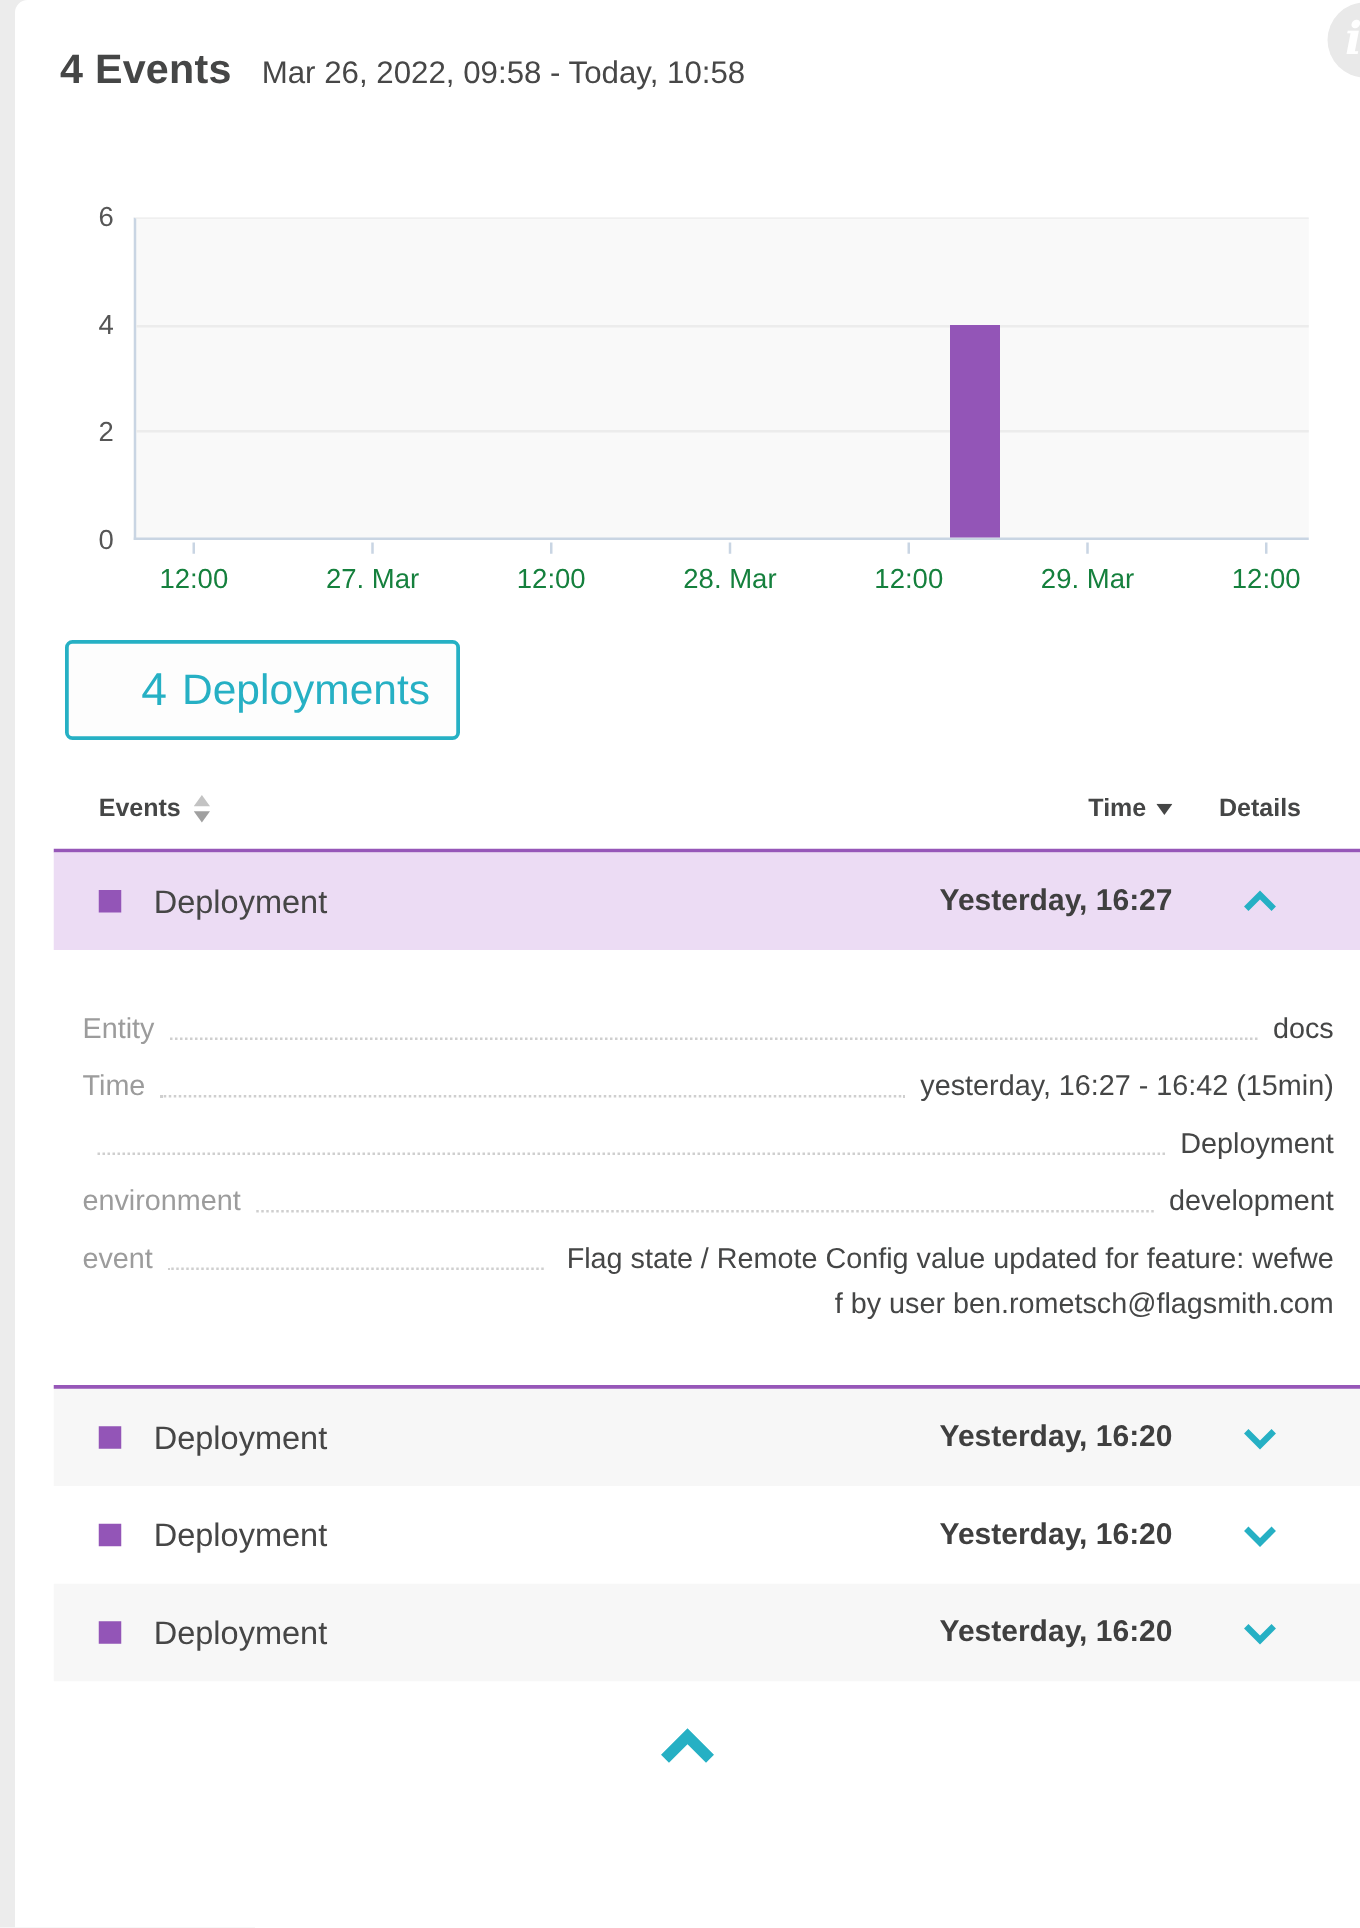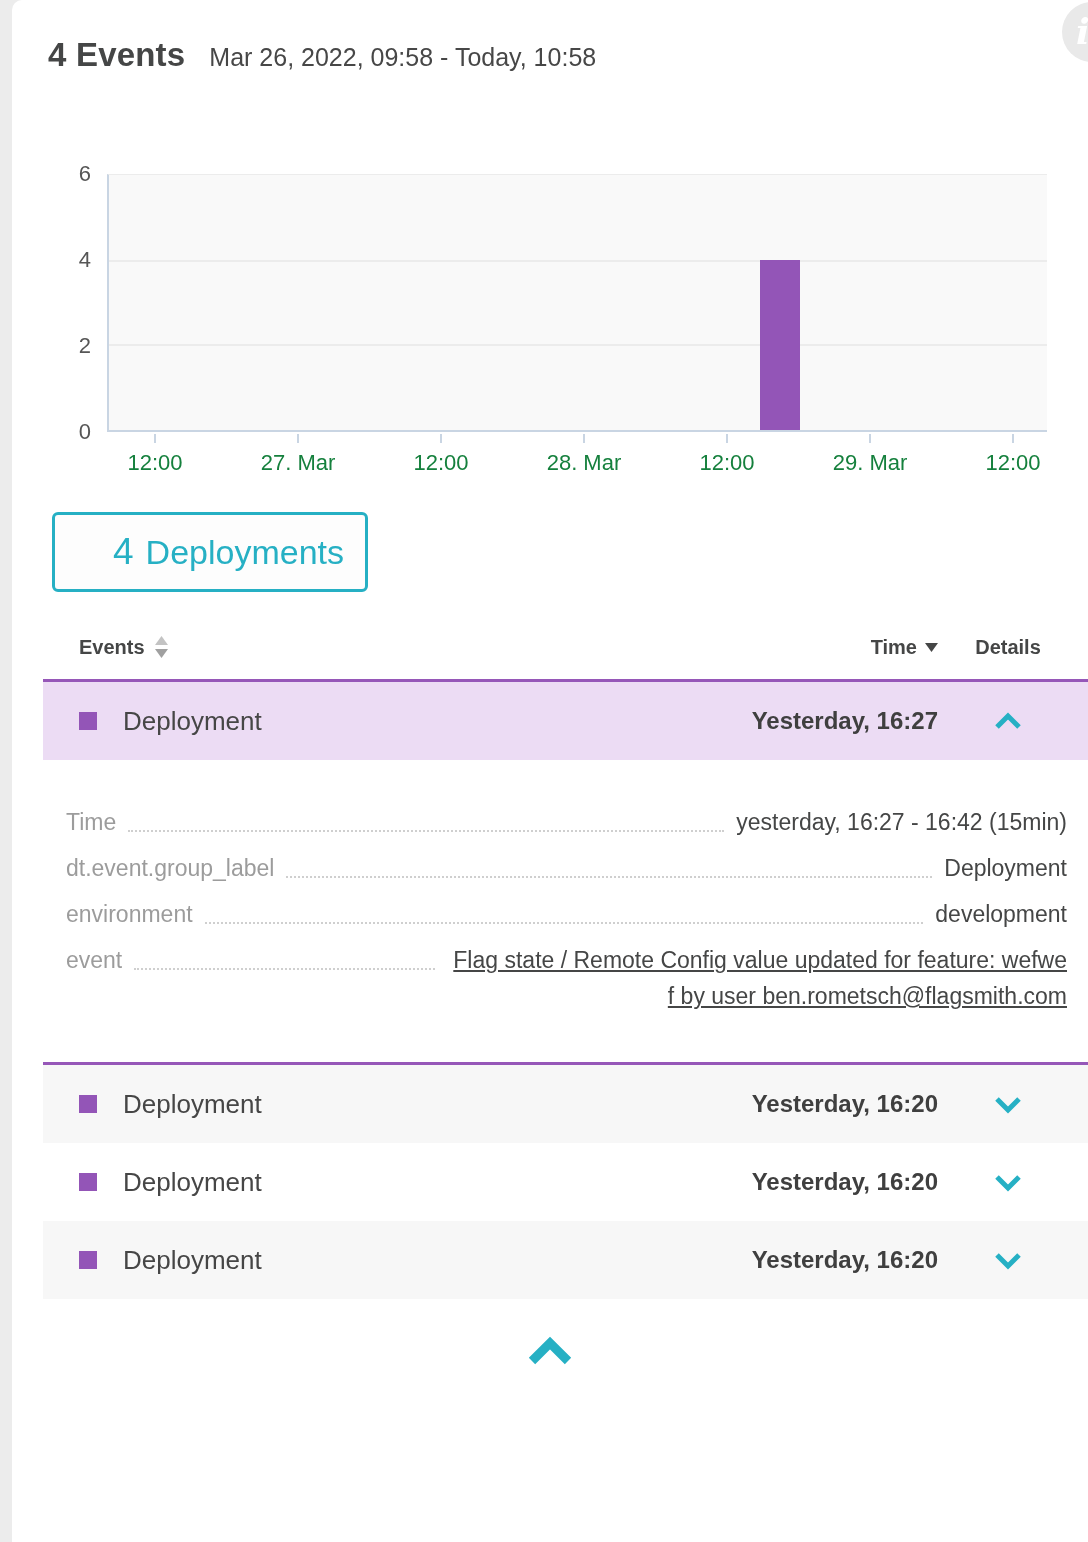--- a/index.html
+++ b/index.html
@@ -73,21 +73,21 @@
   .details-panel{background:#ffffff;padding:44px 21px 38px 23px;}
   .d-row{display:flex;align-items:flex-start;margin-bottom:10px;}
   .d-label{font-size:23px;line-height:36px;color:#9c9c9c;white-space:nowrap;}
   .d-leader{
     flex:1;border-bottom:2px dotted #cfcfcf;height:0;
     align-self:flex-start;margin:26px 12px 0 12px;
   }
   .d-value{
     font-size:23px;line-height:36px;color:#454646;text-align:right;white-space:nowrap;
   }
-  .d-value.multi{max-width:620px;white-space:normal;word-break:break-all;text-decoration:underline;}
+  .d-value.multi{max-width:620px;white-space:normal;word-break:break-all;}
   .bottom-chev{display:flex;justify-content:center;margin-top:36px;cursor:pointer;}
 </style>
 </head>
 <body>
 
 <div class="card">
 
   <div class="hdr">
     <span class="title">4 Events</span>
     <span class="timeframe">Mar 26, 2022, 09:58 - Today, 10:58</span>
@@ -154,26 +154,30 @@
         <span class="rtime">Yesterday, 16:27</span>
         <span class="rchev">
           <svg width="30" height="19" viewBox="0 0 30 19">
             <polyline points="4,15 15,4 26,15" fill="none" stroke="#26b0c4" stroke-width="5"></polyline>
           </svg>
         </span>
       </div>
 
       <div class="details-panel">
         <div class="d-row">
+          <span class="d-label">Entity</span>
+          <span class="d-leader"></span>
+          <span class="d-value">docs</span>
+        </div>
+        <div class="d-row">
           <span class="d-label">Time</span>
           <span class="d-leader"></span>
           <span class="d-value">yesterday, 16:27 - 16:42 (15min)</span>
         </div>
         <div class="d-row">
-          <span class="d-label">dt.event.group_label</span>
           <span class="d-leader"></span>
           <span class="d-value">Deployment</span>
         </div>
         <div class="d-row">
           <span class="d-label">environment</span>
           <span class="d-leader"></span>
           <span class="d-value">development</span>
         </div>
         <div class="d-row">
           <span class="d-label">event</span>

